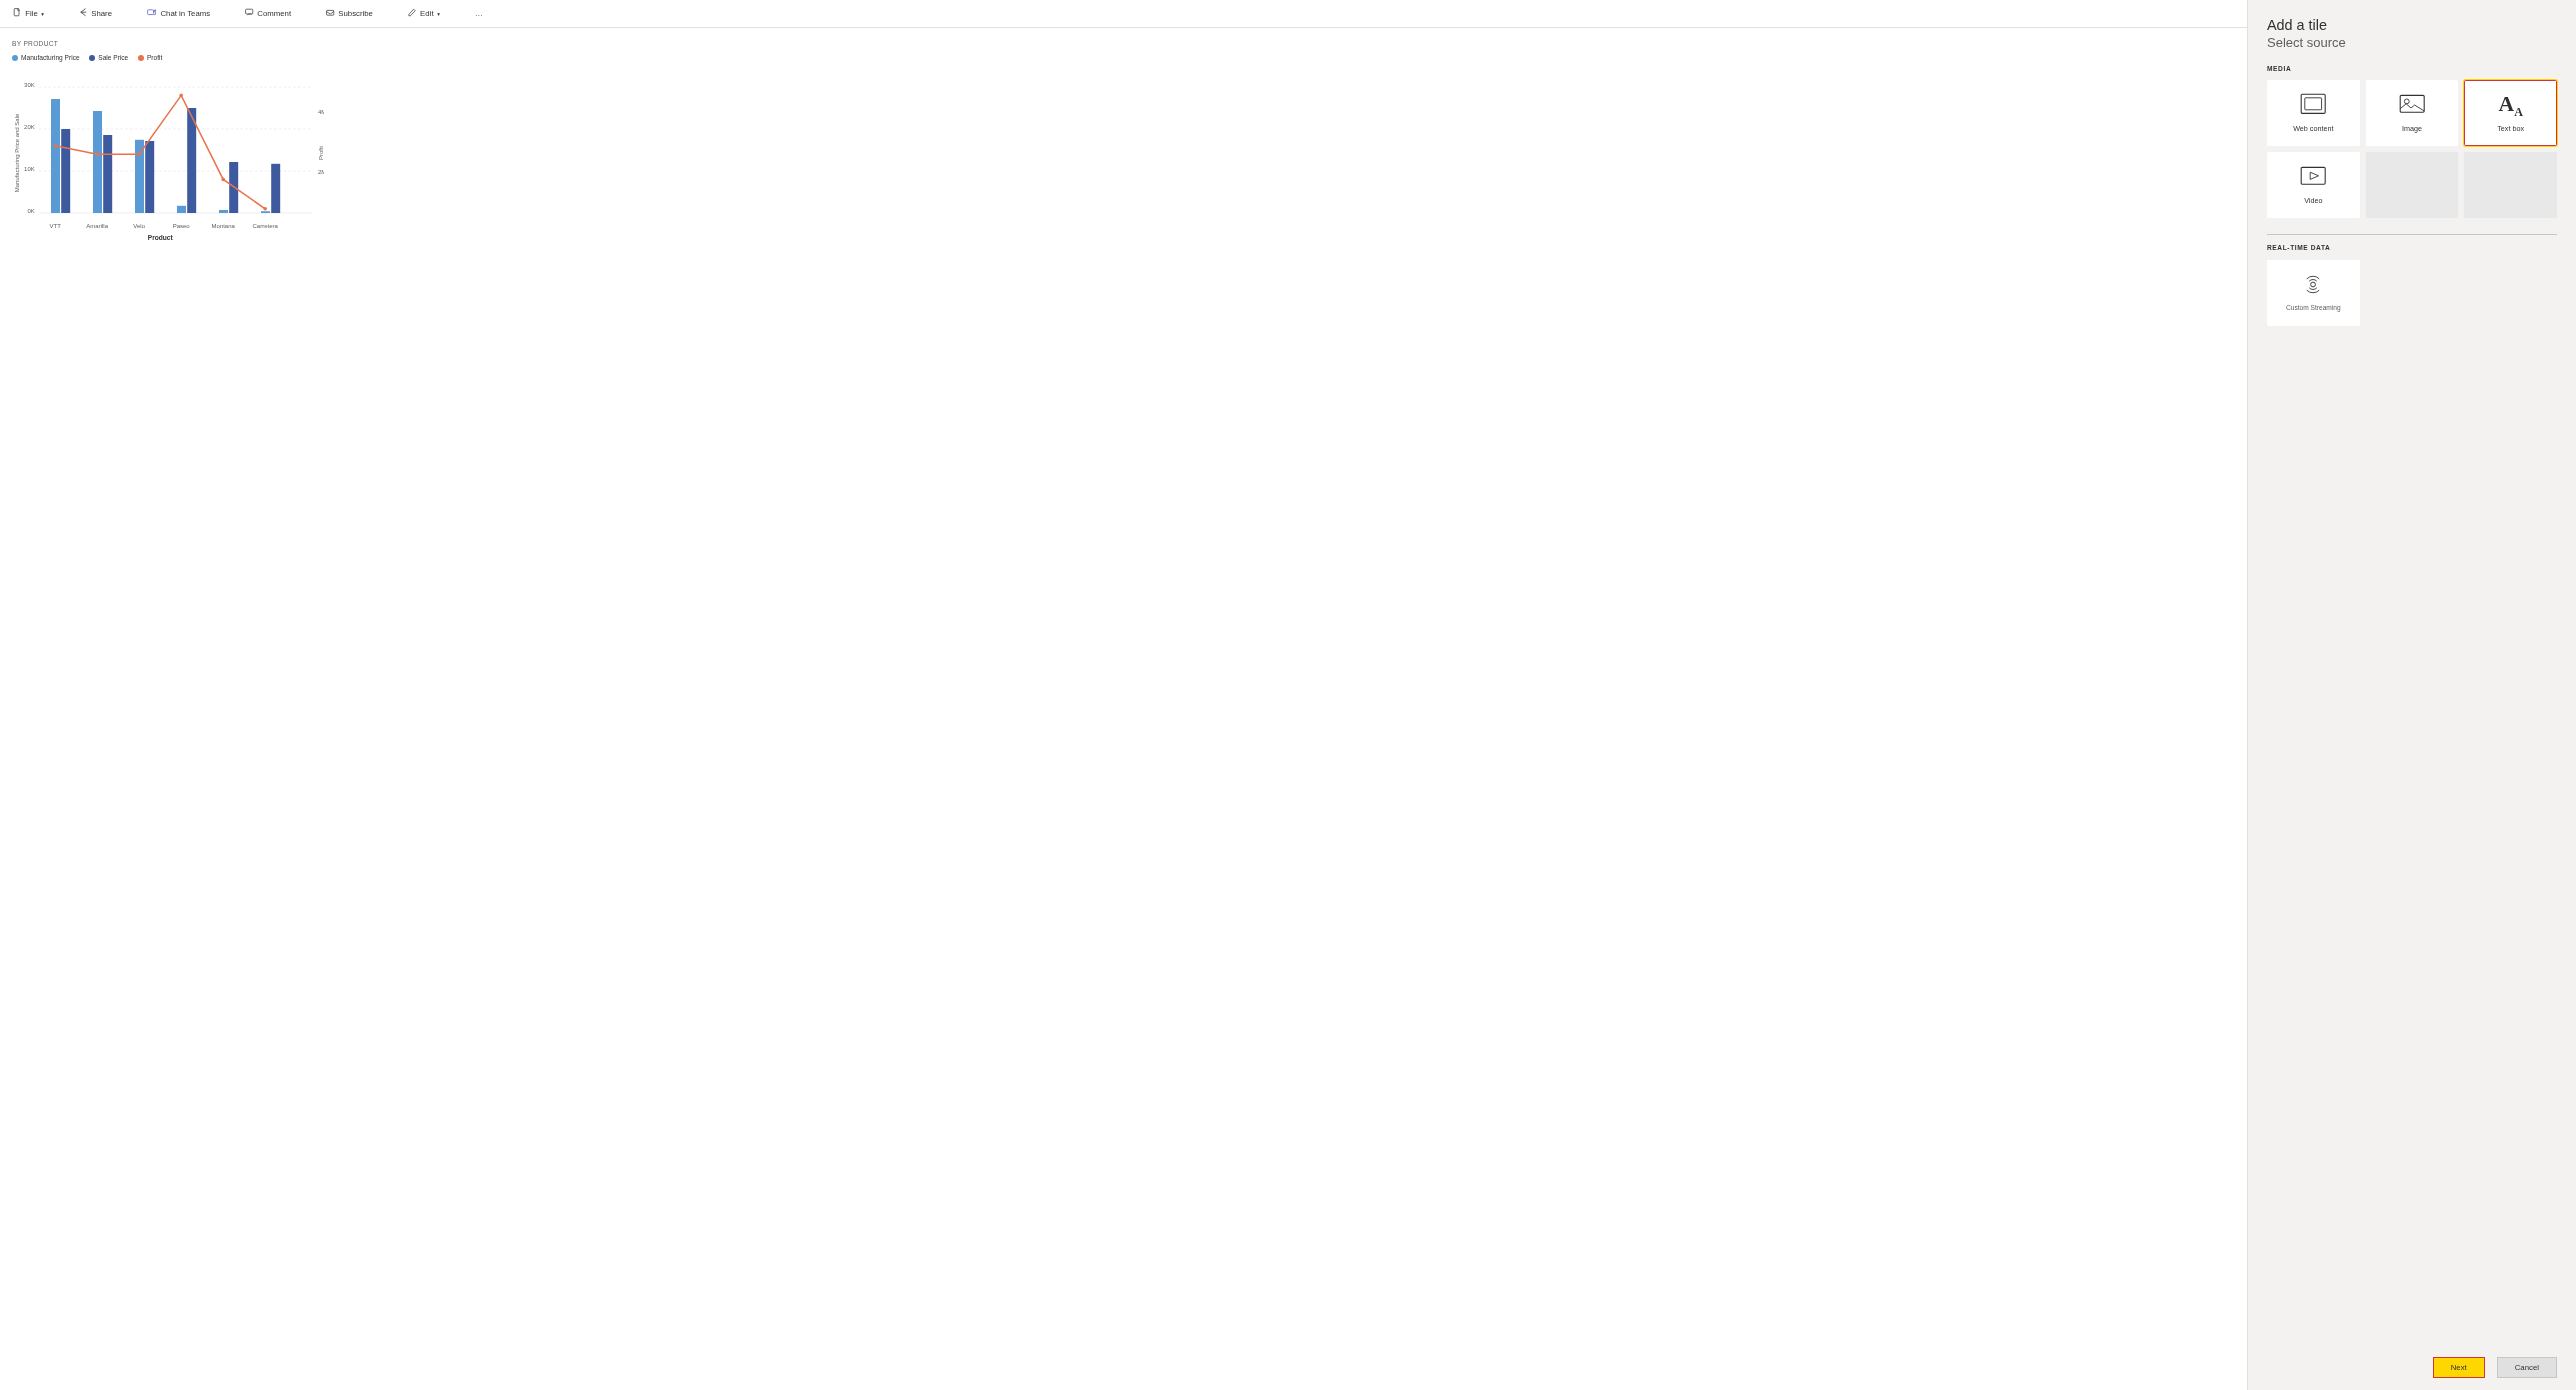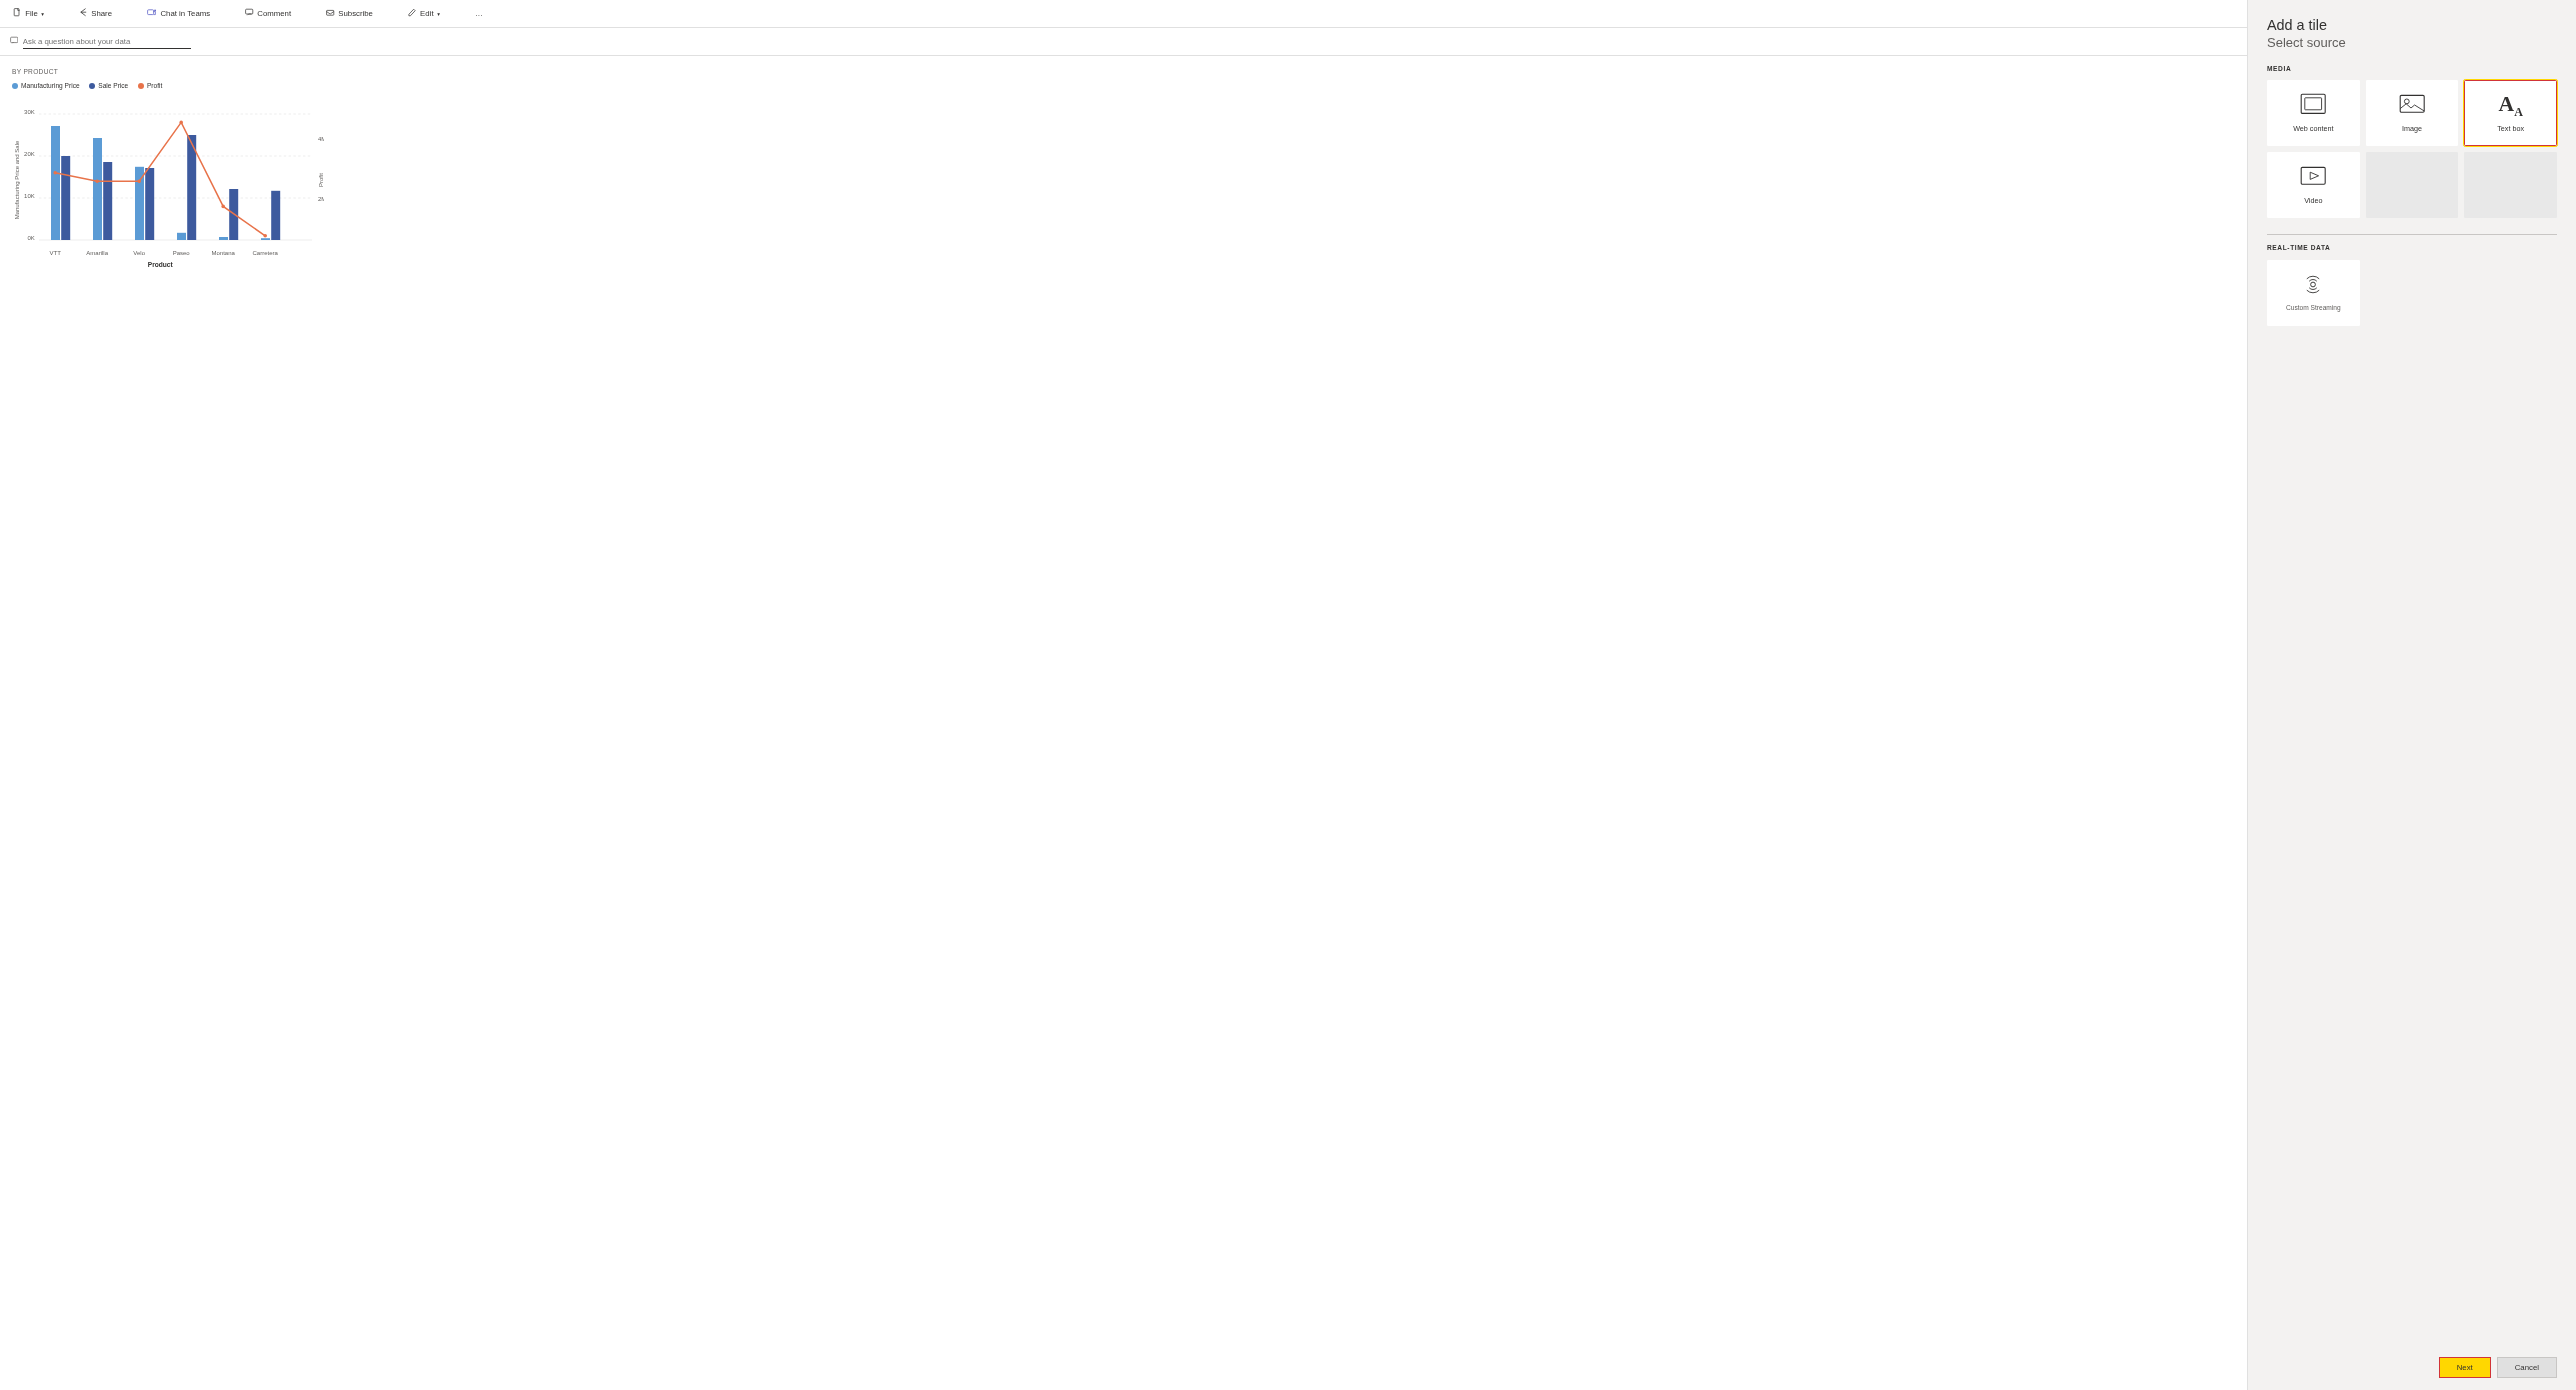--- a/index.html
+++ b/index.html
@@ -195,21 +195,21 @@
 
     .divider {
       border: none;
       border-top: 0.6px solid #c8c6c4;
       margin: 9.6px 0;
     }
 
     .bottom-row {
       display: flex;
       justify-content: flex-end;
-      gap: 6px;
+      gap: 12px;
       margin-top: auto;
       padding-top: 9.6px;
     }
 
     .btn-next {
       background: #ffd700;
       border: 1.2px solid #d13438;
       color: #323130;
       padding: 4.8px 17px;
       font-size: 7.8px;
@@ -305,29 +305,20 @@
           </svg>
       </span>
       <span>Edit</span>
       <span style="font-size:5.4px;">▾</span>
     </div>
     <div class="toolbar-item">
       <span>…</span>
     </div>
   </div>
 
-  <div class="qa-bar">
-    <span style="color:#605e5c; font-size:8.4px;">
-      <svg width="8.4" height="8.4" viewBox="0 0 14 14" fill="none">
-          <rect x="1" y="2" width="12" height="9" rx="1.5" stroke="#605e5c" stroke-width="1.2"></rect>
-          <path d="M4 12l2-2" stroke="#605e5c" stroke-width="1.2"></path>
-        </svg>
-    </span>
-    <input class="qa-input" type="text" placeholder="Ask a question about your data" style="">
-  </div>
 
   <div class="chart-area">
     <div class="chart-subtitle">BY PRODUCT</div>
 
     <div class="legend">
       <div class="legend-item">
         <div class="legend-dot" style="background:#5b9bd5;"></div>
         <span>Manufacturing Price</span>
       </div>
       <div class="legend-item">

